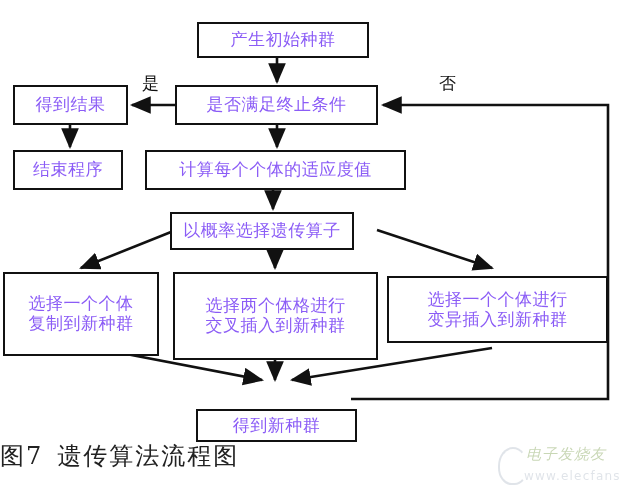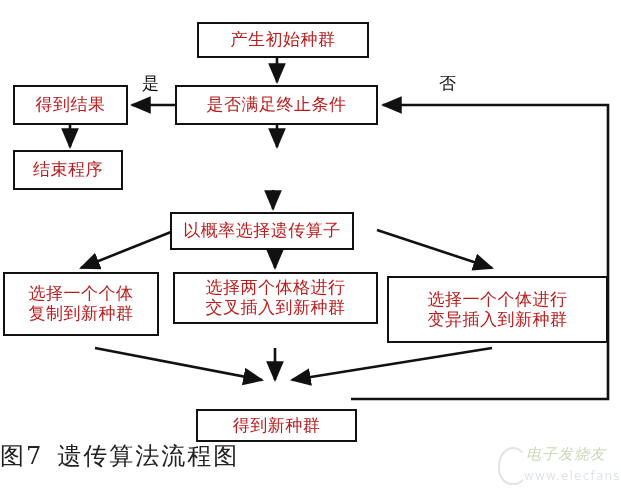--- a/index.html
+++ b/index.html
@@ -34,32 +34,32 @@
     background: #ffffff;
     display: flex;
     flex-direction: column;
     align-items: center;
     justify-content: center;
     text-align: center;
     font-family: "DejaVu Sans", "Liberation Sans", sans-serif;
     font-size: 17px;
     line-height: 1.16;
     letter-spacing: 0.5px;
-    color: #b91c1c;
+    color: #8b5cf6;
     z-index: 3;
   }
   .node .line2 { display: block; }
   .node-start   { left: 197px; top: 22px;  width: 172px; height: 36px; }
   .node-result  { left: 13px;  top: 85px;  width: 115px; height: 40px; }
   .node-cond    { left: 175px; top: 85px;  width: 203px; height: 40px; align-items: center; }
   .node-end     { left: 13px;  top: 150px; width: 110px; height: 40px; }
   .node-fitness { left: 145px; top: 150px; width: 261px; height: 40px; }
   .node-select  { left: 170px; top: 212px; width: 184px; height: 38px; }
-  .node-op1     { left: 3px;   top: 272px; width: 156px; height: 64px; }
-  .node-op2     { left: 173px; top: 272px; width: 205px; height: 52px; }
+  .node-op1     { left: 3px;   top: 272px; width: 156px; height: 84px; }
+  .node-op2     { left: 173px; top: 272px; width: 205px; height: 88px; }
   .node-op3     { left: 387px; top: 276px; width: 221px; height: 67px; }
   .node-newpop  { left: 196px; top: 383px; width: 161px; height: 33px; margin-top: 26px; }
 
   .edge-label {
     position: absolute;
     font-family: "DejaVu Sans", "Liberation Sans", sans-serif;
     font-size: 17px;
     color: #111111;
     z-index: 4;
   }
@@ -162,20 +162,23 @@
   </div>
 
   <div class="node node-cond">
     <span>是否满足终止条件</span>
   </div>
 
   <div class="node node-end">
     <span>结束程序</span>
   </div>
 
+  <div class="node node-fitness">
+    <span>计算每个个体的适应度值</span>
+  </div>
 
   <div class="node node-select">
     <span>以概率选择遗传算子</span>
   </div>
 
   <div class="node node-op1">
     <span class="line1">选择一个个体</span>
     <span class="line2">复制到新种群</span>
   </div>
 

